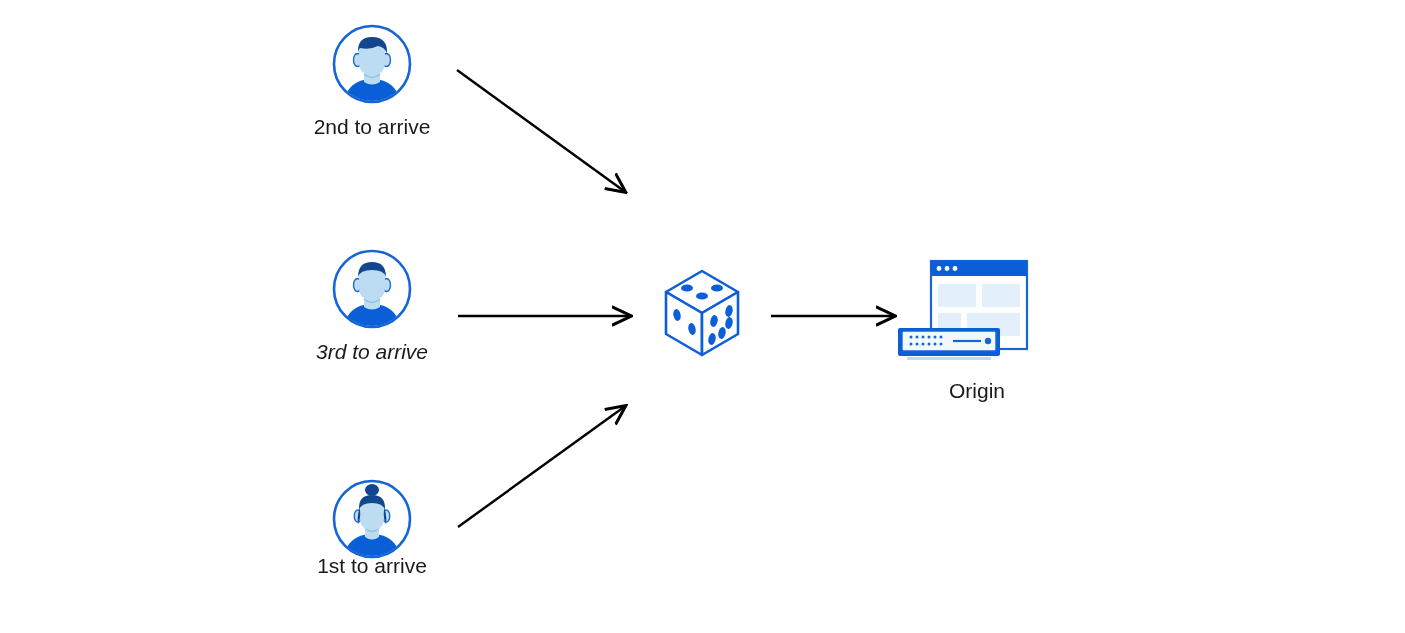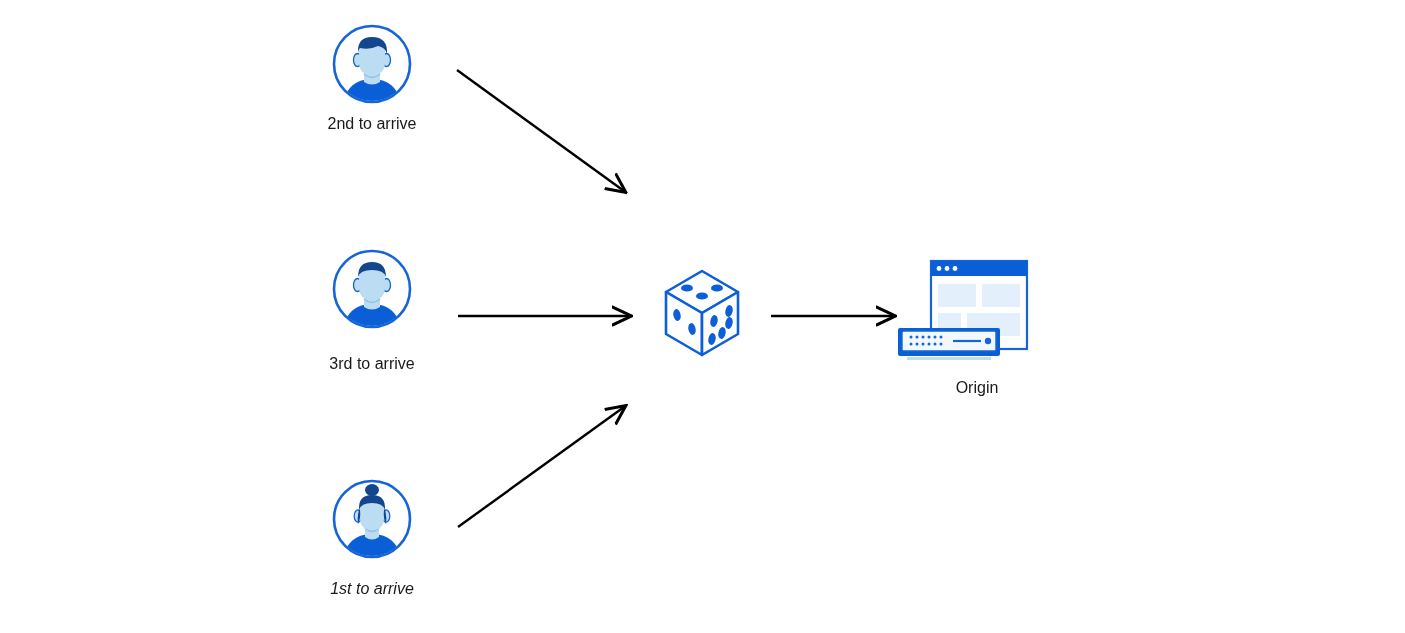--- a/index.html
+++ b/index.html
@@ -20,21 +20,21 @@
   .node {
     position: absolute;
   }
   .icon-wrap {
     position: absolute;
   }
   .node-label {
     position: absolute;
     text-align: center;
     color: #1a1a1a;
-    font-size: 16px;
+    font-size: 21px;
     font-family: "Liberation Sans", sans-serif;
     white-space: nowrap;
     line-height: 1;
   }
   .arrow-layer {
     position: absolute;
     left: 0;
     top: 0;
     width: 1405px;
     height: 633px;
@@ -101,21 +101,21 @@
           <path d="M32 46 L32 58 Q40 63 48 58 L48 46 Z" fill="#bcdcf2"></path>
           <path d="M32 50 Q40 57 48 50" fill="none" stroke="#8bc3e8" stroke-width="1.4"></path>
           <ellipse cx="25.5" cy="36" rx="4" ry="6.5" fill="#bcdcf2" stroke="#1565d8" stroke-width="1.3"></ellipse>
           <ellipse cx="54.5" cy="36" rx="4" ry="6.5" fill="#bcdcf2" stroke="#1565d8" stroke-width="1.3"></ellipse>
           <path d="M27 28 Q27 18 40 18 Q53 18 53 28 L53 38 Q53 51 40 51 Q27 51 27 38 Z" fill="#bcdcf2"></path>
 
           <path d="M26 28 Q26 13 40 13 Q54 13 54 28 Q52 21 40 21 Q28 21 26 28 Z" fill="#12478f"></path>
         </g>
       </svg>
     </div>
-    <div class="node-label" style="left:-40px; top:107px; width:160px;">3rd to arrive</div>
+    <div class="node-label" style="left:-40px; top:92px; width:160px;font-style:italic;">3rd to arrive</div>
   </div>
 
   <div class="node" style="left:332px; top:479px;">
     <div class="icon-wrap">
       <svg width="80" height="80" viewBox="0 0 80 80">
         <circle cx="40" cy="40" r="38" fill="#ffffff" stroke="#1565d8" stroke-width="2.6"></circle>
         <clipPath id="clipC">
             <circle cx="40" cy="40" r="37"></circle>
           </clipPath>
         <g clip-path="url(#clipC)">
@@ -126,21 +126,21 @@
           <ellipse cx="54" cy="37" rx="3.8" ry="6.2" fill="#bcdcf2" stroke="#1565d8" stroke-width="1.3"></ellipse>
           <path d="M28 29 Q28 19 40 19 Q52 19 52 29 L52 39 Q52 51 40 51 Q28 51 28 39 Z" fill="#bcdcf2"></path>
 
           <ellipse cx="40" cy="11" rx="7" ry="6" fill="#12478f"></ellipse>
           <path d="M27 31 Q26 16 40 16 Q54 16 53 31 Q51 24 40 24 Q29 24 27 31 Z" fill="#12478f"></path>
           <path d="M27 30 Q25 40 26 45 Q29 39 28 31 Z" fill="#12478f"></path>
           <path d="M53 30 Q55 40 54 45 Q51 39 52 31 Z" fill="#12478f"></path>
         </g>
       </svg>
     </div>
-    <div class="node-label" style="left:-40px; top:102px; width:160px;font-style:italic;">1st to arrive</div>
+    <div class="node-label" style="left:-40px; top:76px; width:160px;">1st to arrive</div>
   </div>
 
   <div class="node" style="left:660px; top:267px;">
     <div class="icon-wrap">
       <svg width="84" height="96" viewBox="0 0 84 96">
         <g fill="#ffffff" stroke="#0d5ed9" stroke-width="2.6" stroke-linejoin="round">
 
           <path d="M42 4 L78 25 L42 46 L6 25 Z"></path>
 
           <path d="M6 25 L42 46 L42 88 L6 67 Z"></path>

